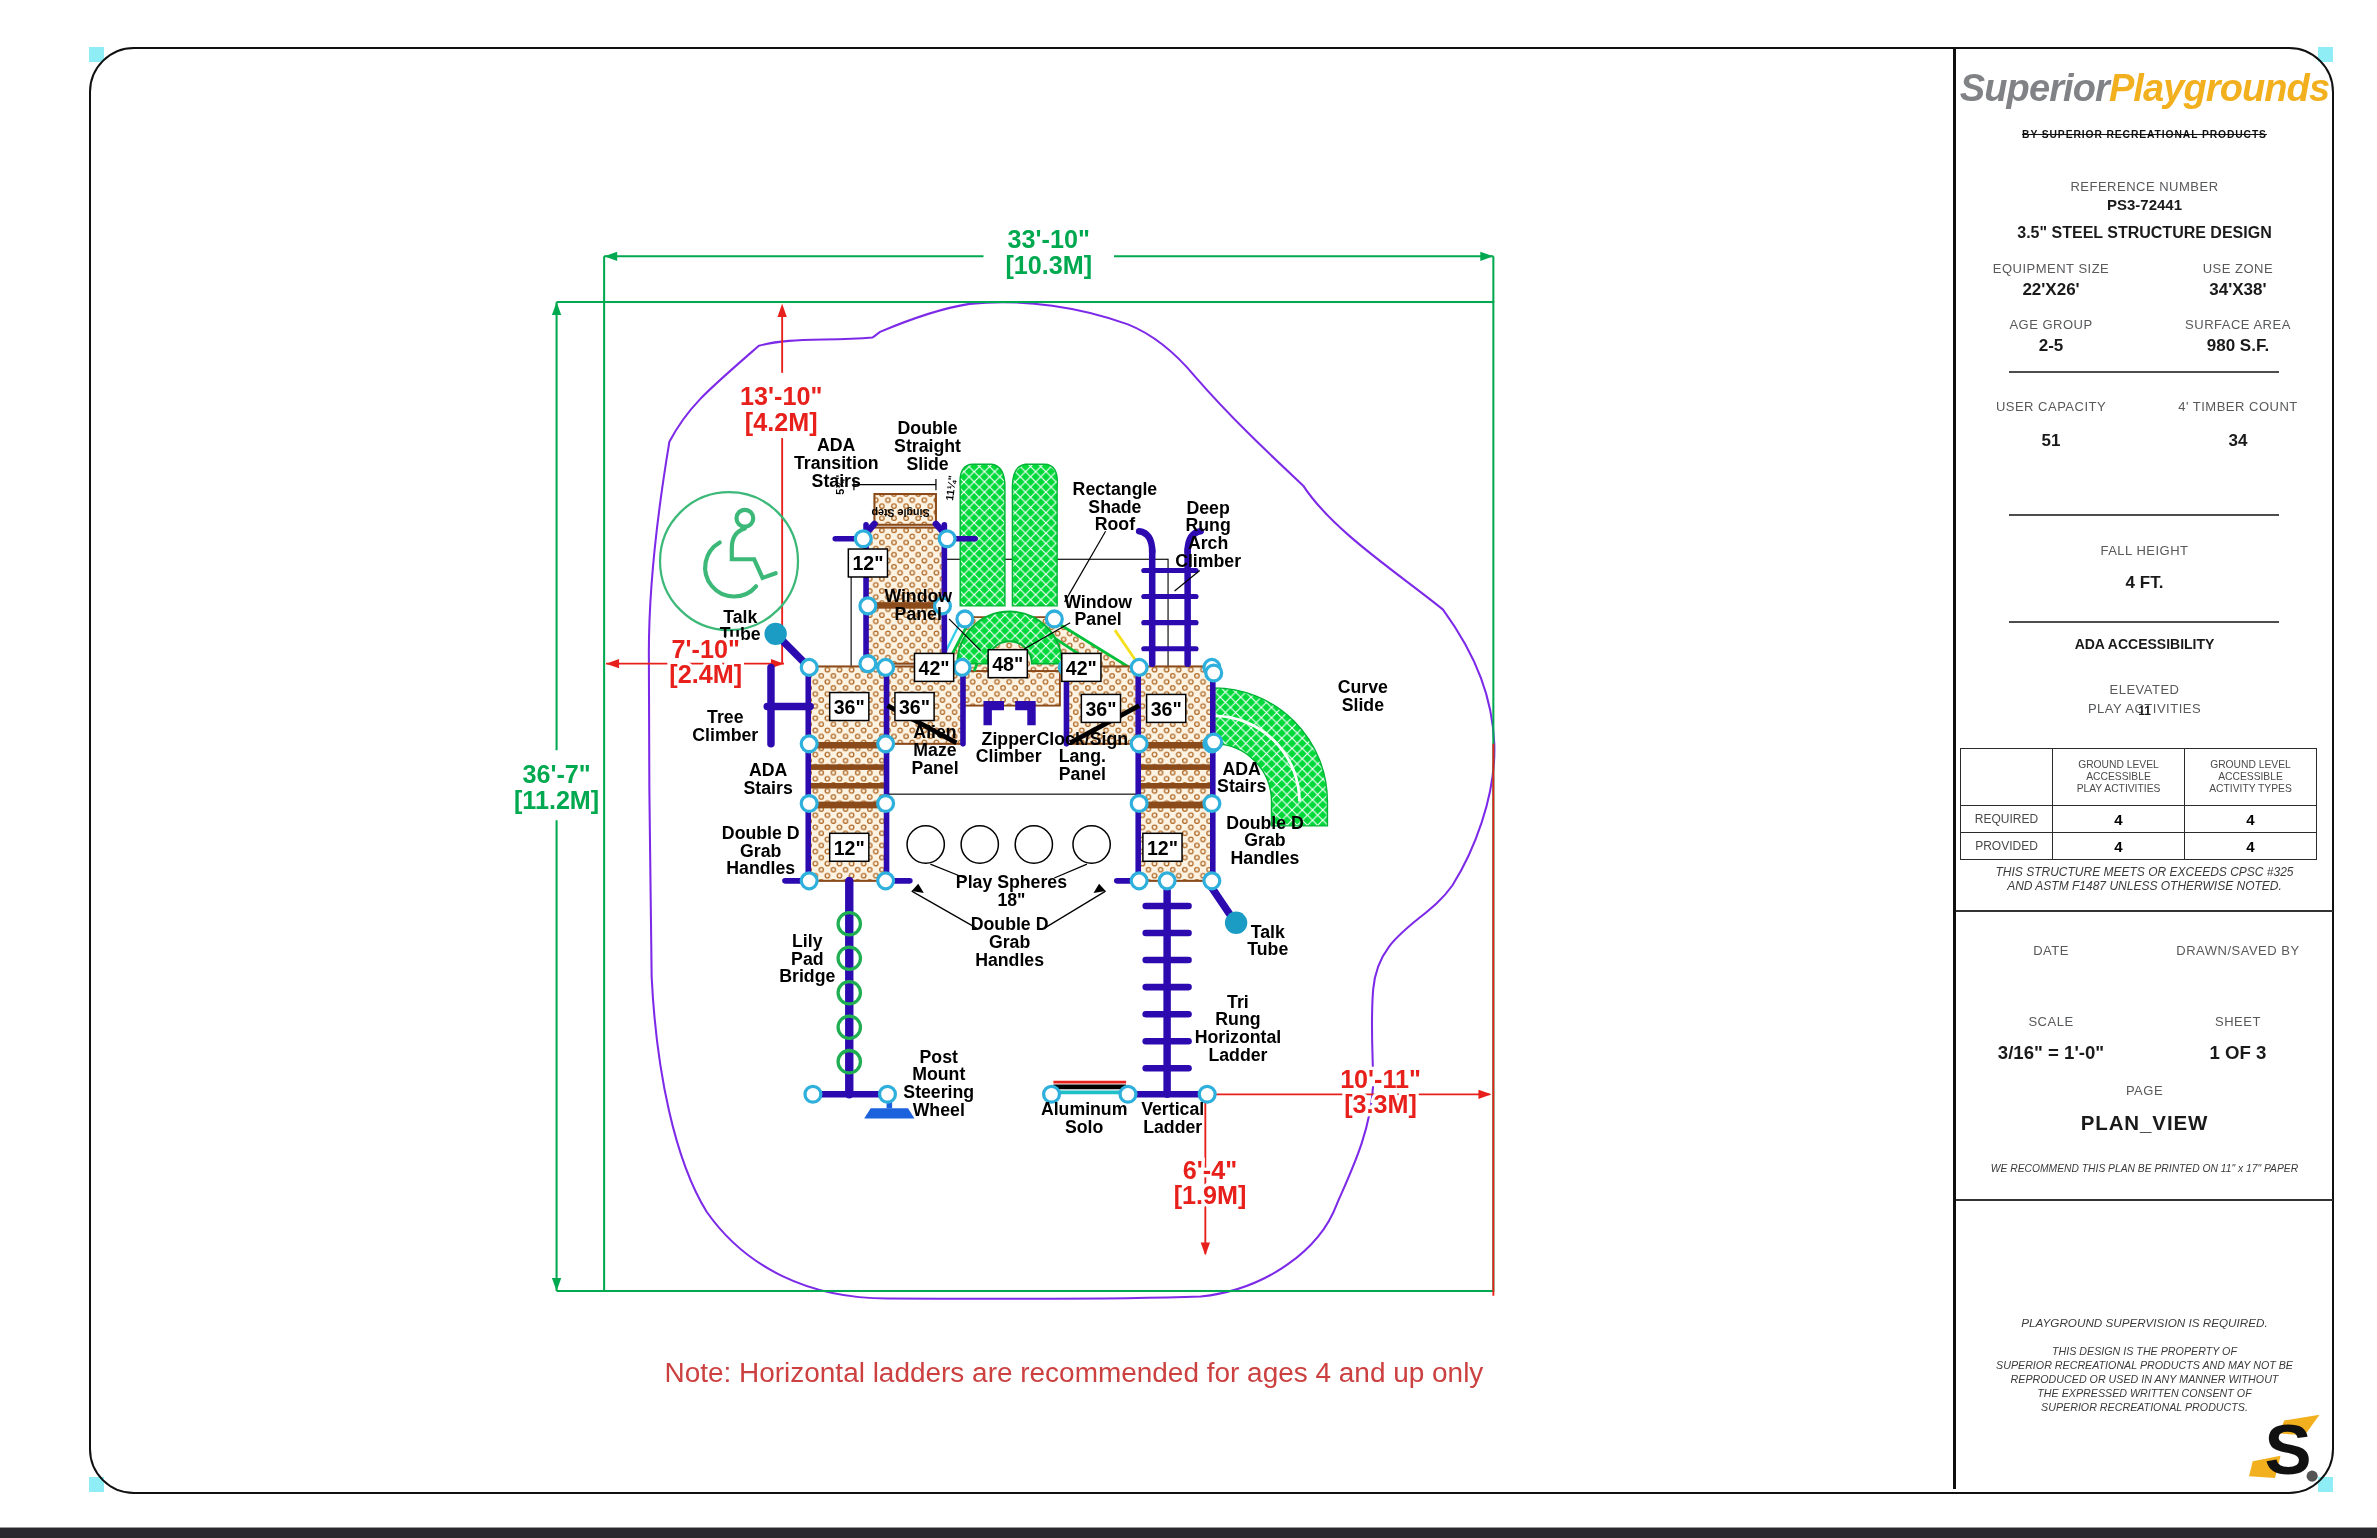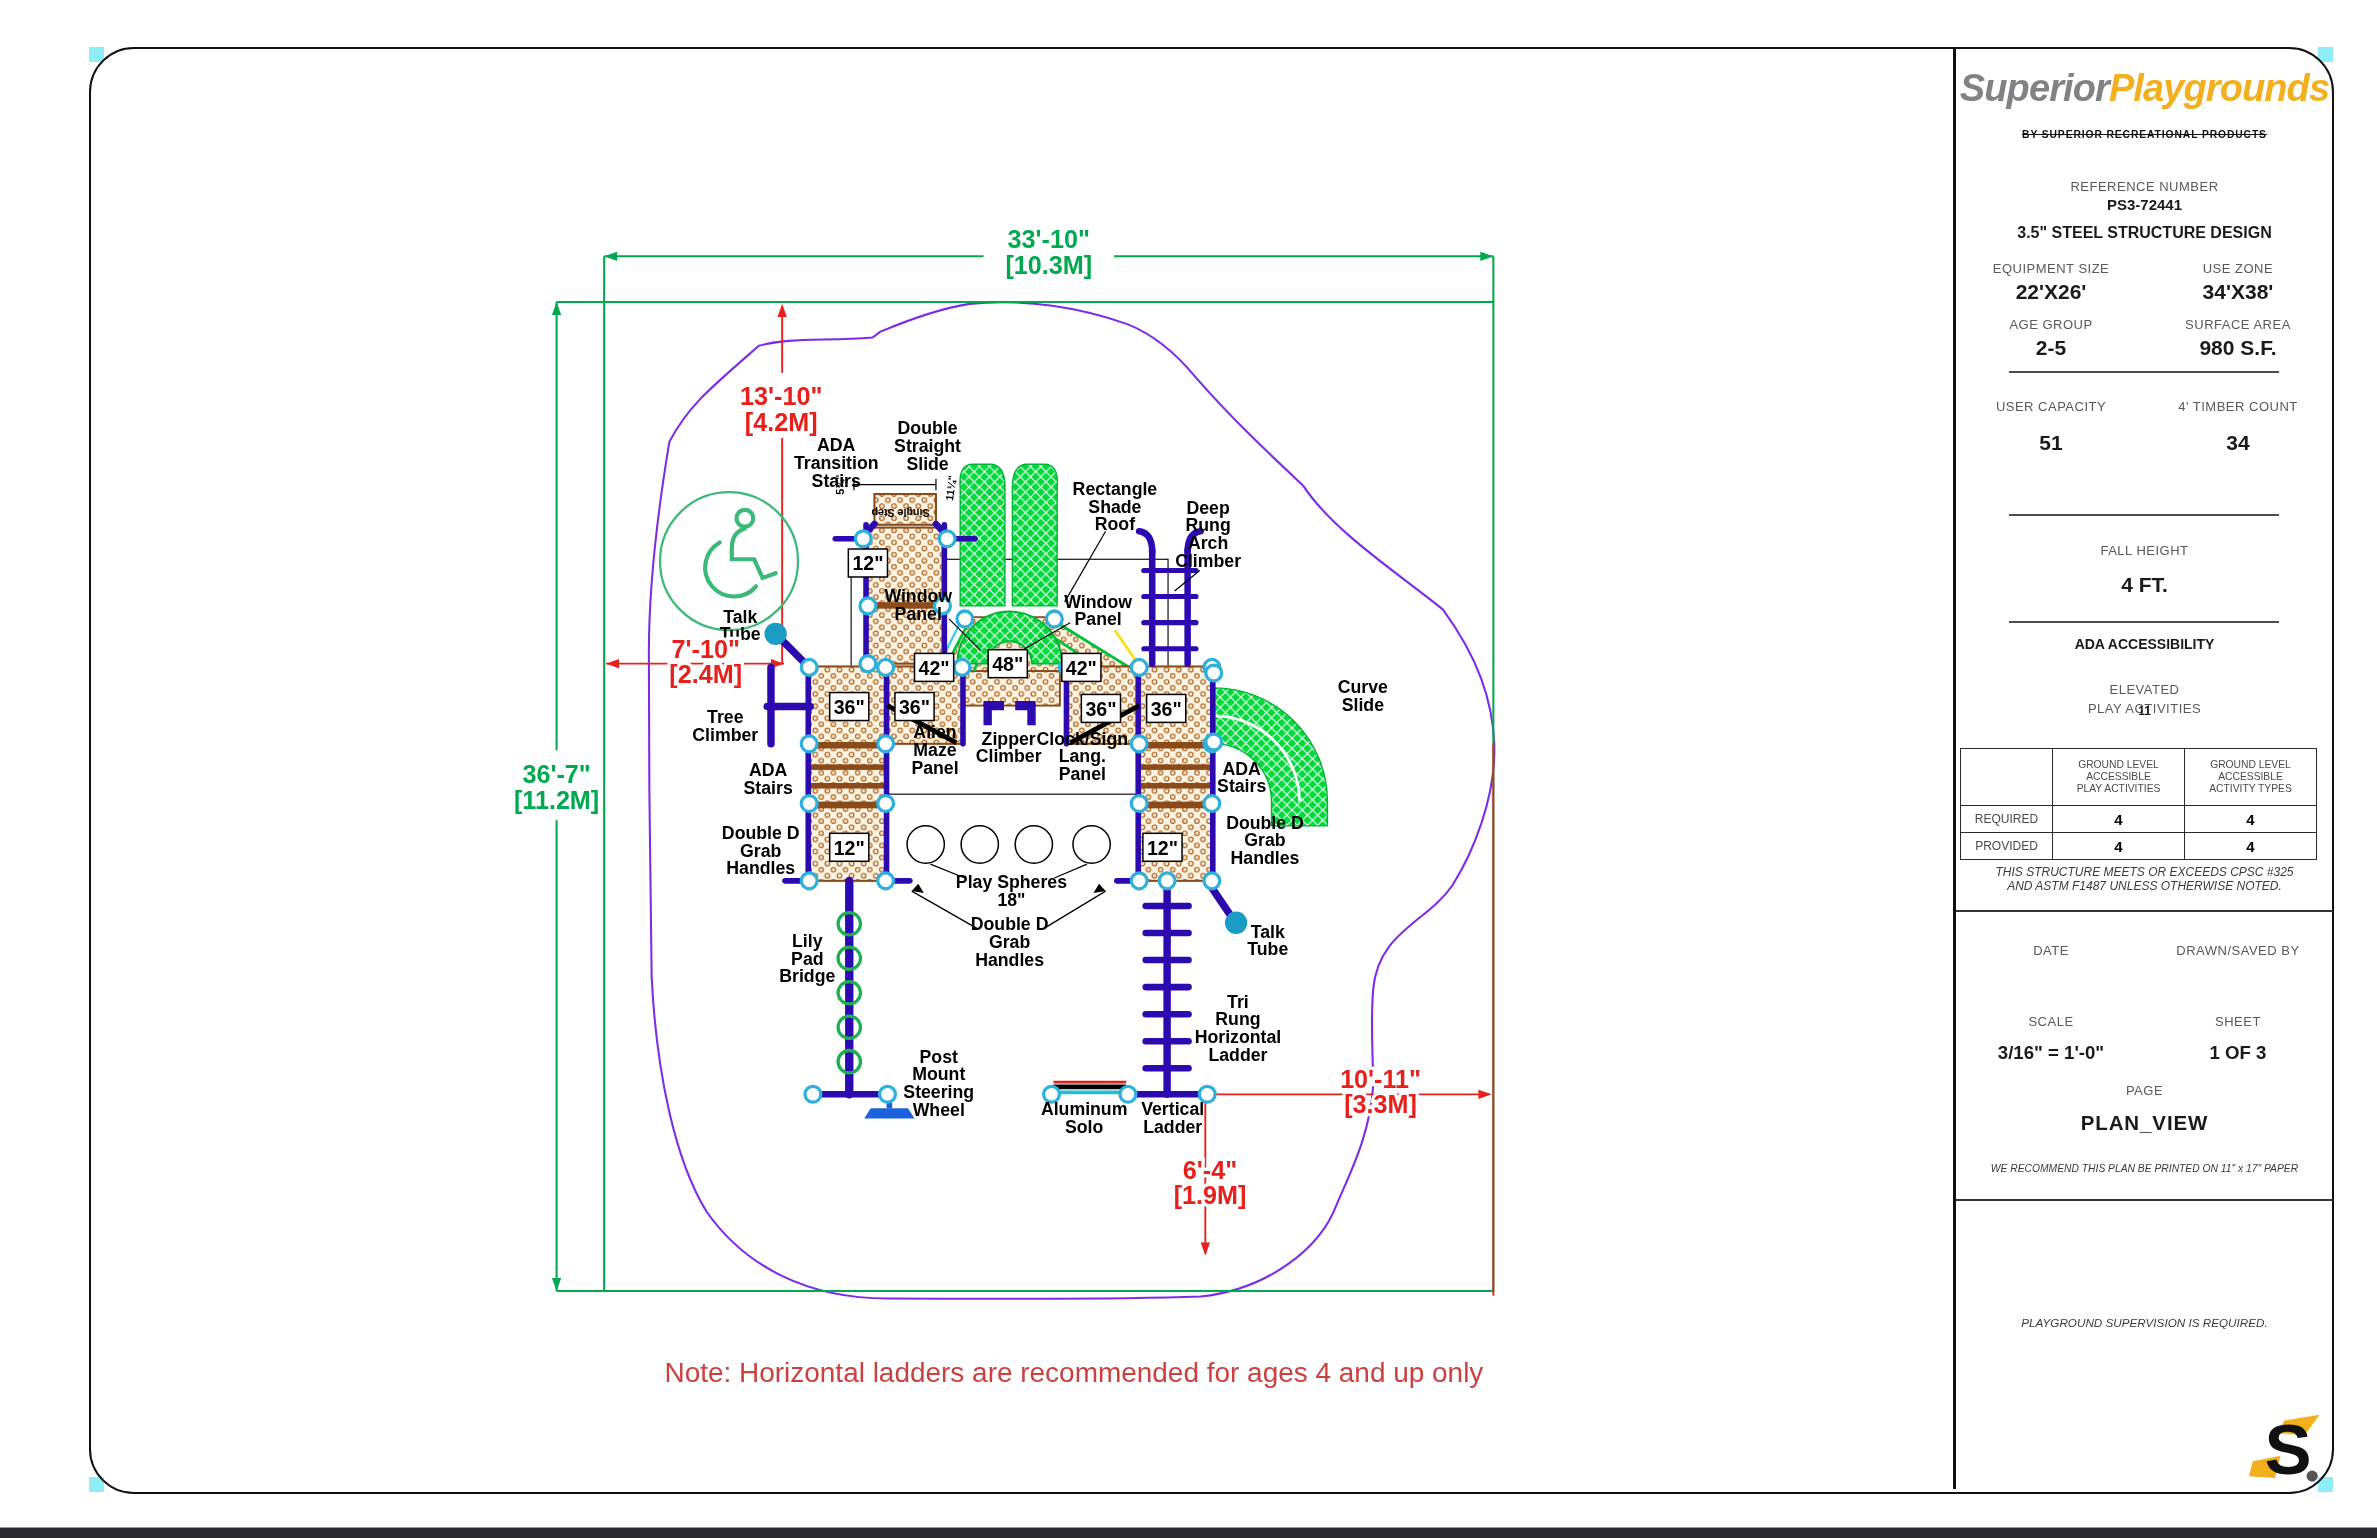--- a/index.html
+++ b/index.html
@@ -15,21 +15,21 @@
   .decktext{font-size:21px;font-weight:700;fill:#000;}
   .deckbox{fill:#fff;stroke:#000;stroke-width:1.6;}
   .tiny{font-size:11.5px;font-weight:600;fill:#000;}
   .dim-red{font-size:27px;font-weight:700;fill:#e8201c;stroke:#fff;stroke-width:7px;paint-order:stroke;}
   .dim-green{font-size:27px;font-weight:700;fill:#00a94f;stroke:#fff;stroke-width:7px;paint-order:stroke;}
   .note{font-size:30px;font-weight:500;fill:#cc4040;}
   
   .sb{position:absolute;left:1958px;width:373px;text-align:center;color:#1a1a1a;}
   .sb .half{display:inline-block;width:49%;vertical-align:top;}
   .sblabel{font-size:13px;color:#58595b;letter-spacing:0.5px;}
-  .sbval{font-size:21px;font-weight:700;color:#1a1a1a;}
+  .sbval{font-size:17px;font-weight:700;color:#1a1a1a;}
   .rule{position:absolute;left:2009px;width:270px;height:1.9px;background:#4d4d4d;}
   .fulldiv{position:absolute;left:1956px;width:377px;height:1.9px;background:#333;}
   .pre{white-space:pre-line;}
   .it{font-style:italic;color:#3a3a3a;}
   #logo{position:absolute;left:1958px;top:67px;width:373px;text-align:center;font-weight:700;font-style:italic;font-size:38px;letter-spacing:-0.9px;}
   #logo .g1{color:#818285;}
   #logo .g2{color:#f2b01e;}
   #tagline{position:absolute;left:1958px;top:129px;width:373px;text-align:center;font-size:10.3px;font-weight:700;letter-spacing:0.9px;text-decoration:line-through;color:#111;}
   #adatable{position:absolute;left:1960px;top:748px;width:357px;border-collapse:collapse;table-layout:fixed;}
   #adatable td{border:1.5px solid #2b2b2b;text-align:center;vertical-align:middle;}
@@ -470,20 +470,25 @@
   </div>
 
   <div class="sb sblabel" style="top:1083px;">PAGE</div>
   <div class="sb" style="top:1111px;font-size:20.5px;font-weight:700;letter-spacing:0.9px;">PLAN_VIEW</div>
 
   <div class="sb it" style="top:1163px;font-size:10.3px;">WE RECOMMEND THIS PLAN BE PRINTED ON 11" x 17" PAPER</div>
 
   <div class="fulldiv" style="top:1199px;"></div>
 
   <div class="sb it" style="top:1316px;font-size:11.7px;">PLAYGROUND SUPERVISION IS REQUIRED.</div>
+  <div class="sb it pre" style="top:1344px;font-size:10.7px;line-height:14px;">THIS DESIGN IS THE PROPERTY OF
+SUPERIOR RECREATIONAL PRODUCTS AND MAY NOT BE
+REPRODUCED OR USED IN ANY MANNER WITHOUT
+THE EXPRESSED WRITTEN CONSENT OF
+SUPERIOR RECREATIONAL PRODUCTS.</div>
 
   <svg style="left:2249px;top:1413px;" width="78" height="78" viewBox="0 0 84 84">
     <polygon points="38,8 76,2 60,24 32,22" fill="#f2b01e"></polygon>
     <polygon points="4,52 34,46 28,70 0,68" fill="#f2b01e"></polygon>
     <text x="42" y="66" text-anchor="middle" font-family="Liberation Sans, sans-serif" font-size="76" font-weight="800" fill="#111">S</text>
     <circle cx="68" cy="68" r="6" fill="#555"></circle>
   </svg>
 
   <div id="bottombar"></div>
 </div>

